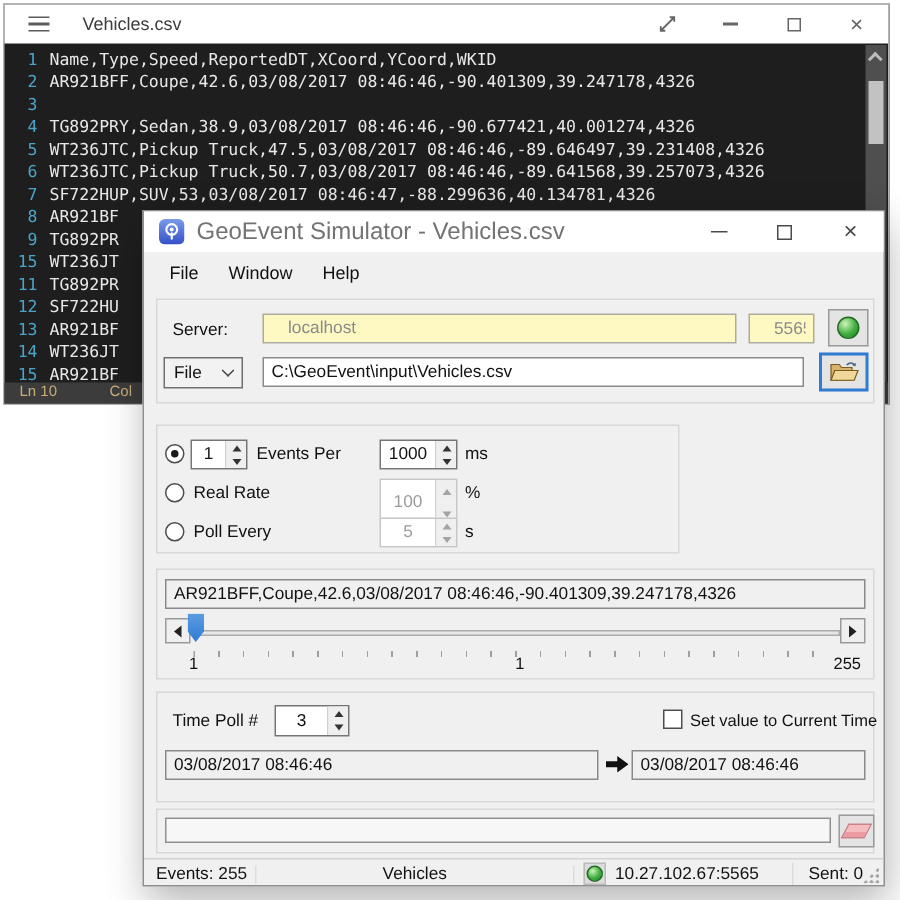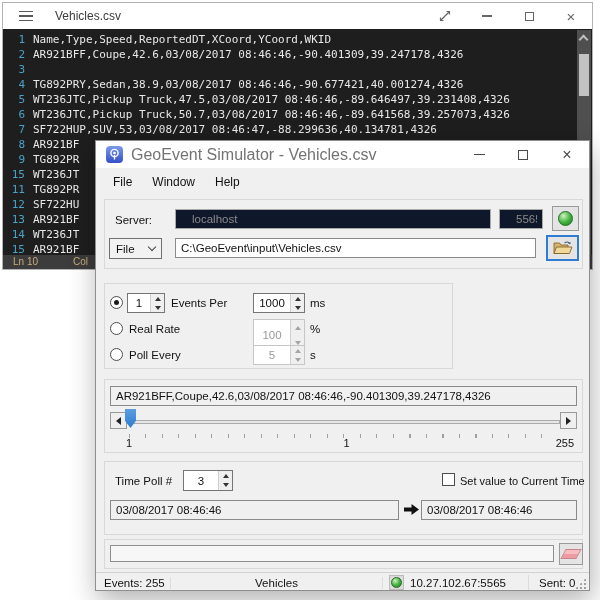--- a/index.html
+++ b/index.html
@@ -52,21 +52,21 @@
   .gb-rate   { left:8px; top:142px; width:349px; height:86px; }
   .gb-play   { left:365px; top:142px; width:122px; height:86px; }
   .gb-slide  { left:8px; top:238px; width:479px; height:74px; }
   .gb-time   { left:8px; top:320px; width:479px; height:74px; }
   .gb-prog   { left:8px; top:398px; width:479px; height:30px; }
   .gb * { position:absolute; }
 
   .lab { height:16px; line-height:16px; white-space:nowrap; }
   input.txt { border:1px solid #8a8a8a; background:#fff; font:11.5px "Liberation Sans",sans-serif;
               padding:0 5px; height:20px; color:#111; outline:none; }
-  input.dis { color:#8a8a8a; border-color:#a9a9a9; background:#0f172a;padding-left:16px; }
+  input.dis { color:#8a8a8a; border-color:#a9a9a9; background:#fef9c3;padding-left:16px; }
   input.flat { background:#f0f0f0; }
   input.ctr { text-align:center; }
 
   .select { display:flex; position:absolute; align-items:center; justify-content:space-between;
             border:1px solid #707070; background:#f2f2f2; padding:0 6px; }
   .chev { width:6px; height:6px; border-right:1.5px solid #444; border-bottom:1.5px solid #444;
           transform:rotate(45deg); margin-top:-3px; }
 
   .sqbtn { border:1px solid #9a9a9a; background:#e4e4e4; display:flex; align-items:center; justify-content:center; }
   .led { width:15px; height:15px; border-radius:50%; border:1px solid #236b23;

